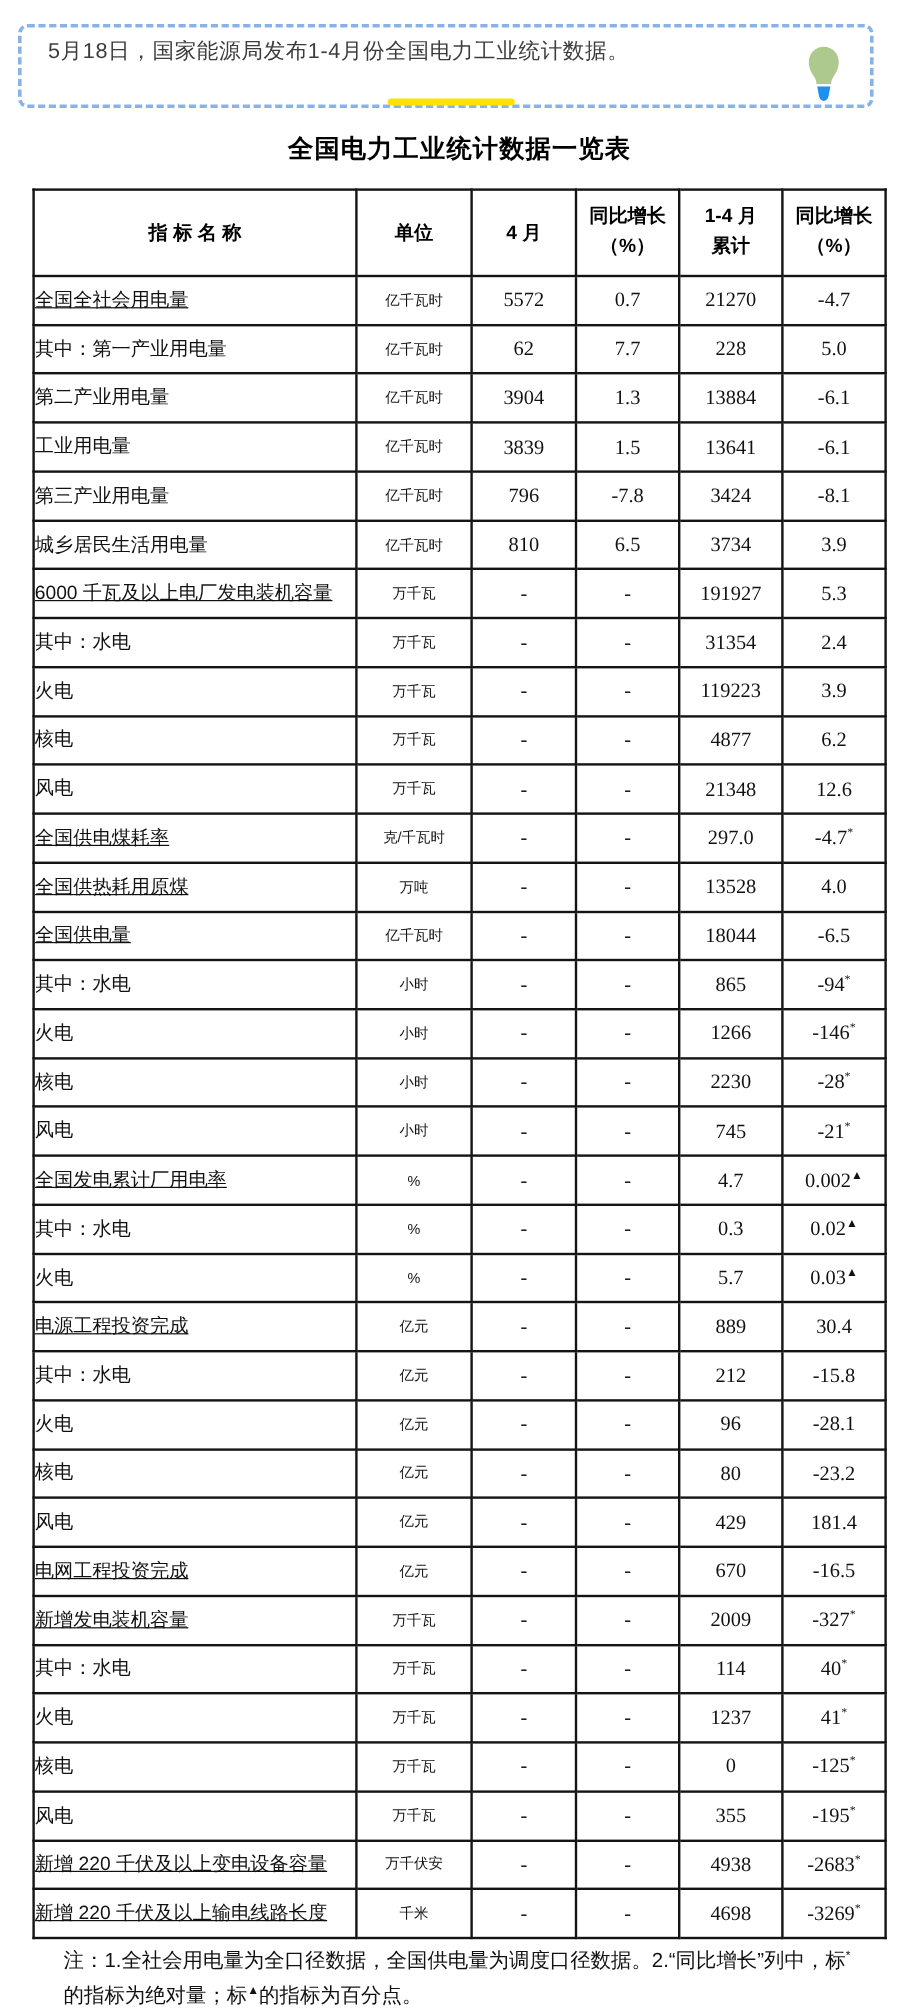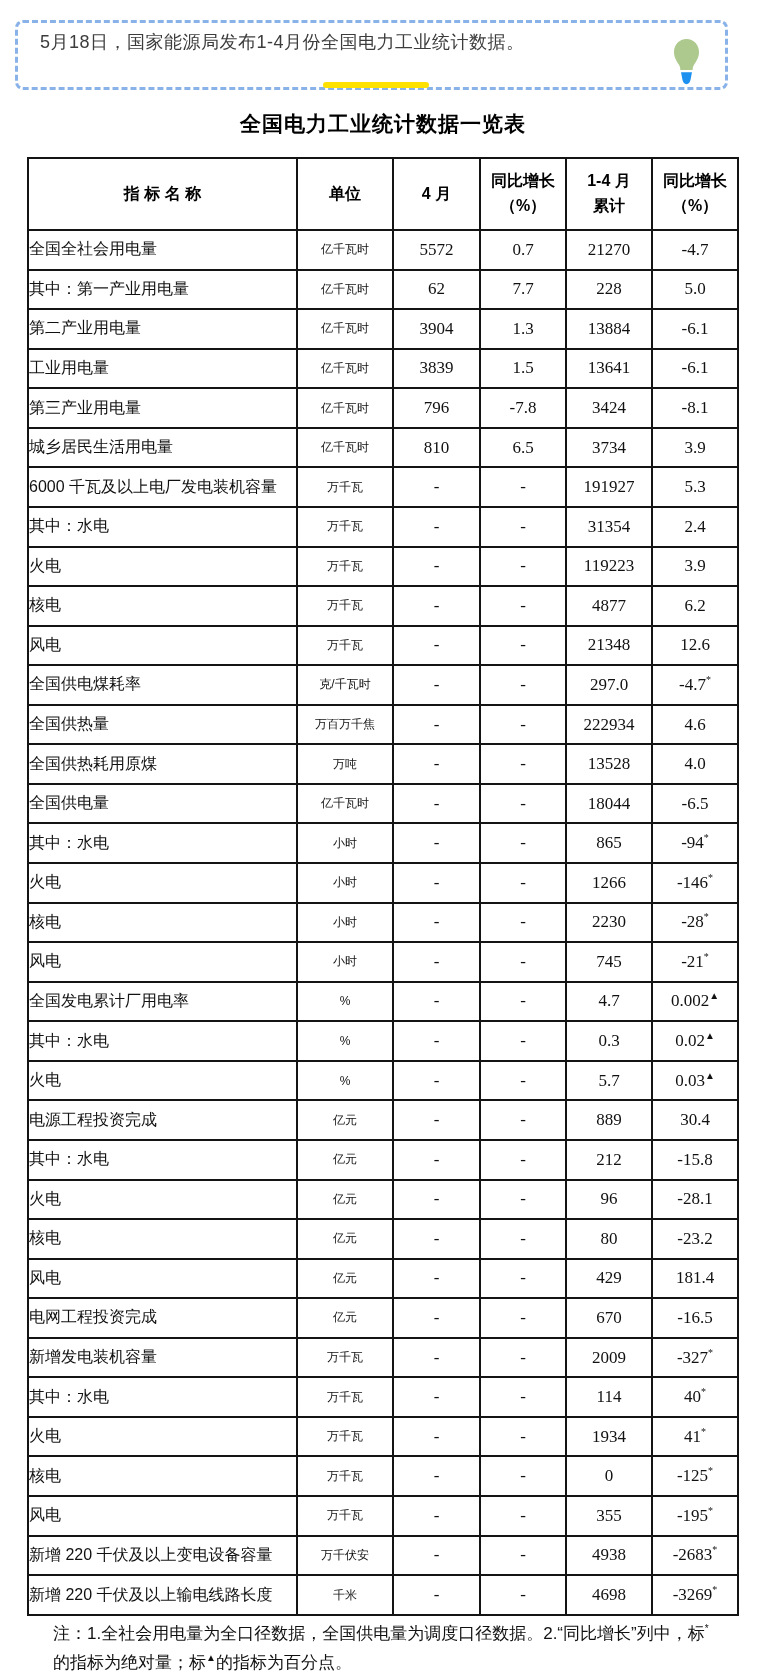--- a/index.html
+++ b/index.html
@@ -32,22 +32,22 @@
     position:absolute;left:27px;top:157px;width:710px;height:1459px;
     border-collapse:collapse;table-layout:fixed;
   }
   .stats th,.stats td{
     border:2px solid #141414;padding:0;overflow:hidden;white-space:nowrap;
   }
   .stats thead tr{height:72px;}
   .stats th{font-size:16px;font-weight:bold;text-align:center;vertical-align:middle;color:#000;}
   .ln{display:block;line-height:1.55;}
   .c-ind{text-align:left;font-size:16px;color:#111;}
-  .indent0{padding-left:9px;}
-  .indent1{padding-left:39px;}
+  .indent0{padding-left:9px;text-decoration:underline;}
+  .indent1{padding-left:39px;border-radius:10px;}
   .indent2{padding-left:84px;font-family:Liberation Mono, monospace;}
   .indent3{padding-left:115px;margin-left:20px;}
   .c-unit{text-align:center;font-size:12px;color:#111;}
   .c-num{
     text-align:center;font-family:"Liberation Serif","DejaVu Serif",serif;
     font-size:17px;color:#111;
   }
   sup.mark{font-size:10px;line-height:0;}
   
   .footnote{
@@ -188,28 +188,20 @@
       </tr>
       <tr>
         <td class="c-ind indent0">全国供电煤耗率</td>
         <td class="c-unit">克/千瓦时</td>
         <td class="c-num">-</td>
         <td class="c-num">-</td>
         <td class="c-num">297.0</td>
         <td class="c-num">-4.7<sup class="mark">*</sup></td>
       </tr>
       <tr>
-        <td class="c-ind indent0">全国供热量</td>
-        <td class="c-unit">万百万千焦</td>
-        <td class="c-num">-</td>
-        <td class="c-num">-</td>
-        <td class="c-num">222934</td>
-        <td class="c-num">4.6</td>
-      </tr>
-      <tr>
         <td class="c-ind indent0">全国供热耗用原煤</td>
         <td class="c-unit">万吨</td>
         <td class="c-num">-</td>
         <td class="c-num">-</td>
         <td class="c-num">13528</td>
         <td class="c-num">4.0</td>
       </tr>
       <tr>
         <td class="c-ind indent0">全国供电量</td>
         <td class="c-unit">亿千瓦时</td>
@@ -336,21 +328,21 @@
         <td class="c-num">-</td>
         <td class="c-num">-</td>
         <td class="c-num">114</td>
         <td class="c-num">40<sup class="mark">*</sup></td>
       </tr>
       <tr>
         <td class="c-ind indent2">火电</td>
         <td class="c-unit">万千瓦</td>
         <td class="c-num">-</td>
         <td class="c-num">-</td>
-        <td class="c-num">1934</td>
+        <td class="c-num">1237</td>
         <td class="c-num">41<sup class="mark">*</sup></td>
       </tr>
       <tr>
         <td class="c-ind indent2">核电</td>
         <td class="c-unit">万千瓦</td>
         <td class="c-num">-</td>
         <td class="c-num">-</td>
         <td class="c-num">0</td>
         <td class="c-num">-125<sup class="mark">*</sup></td>
       </tr>

